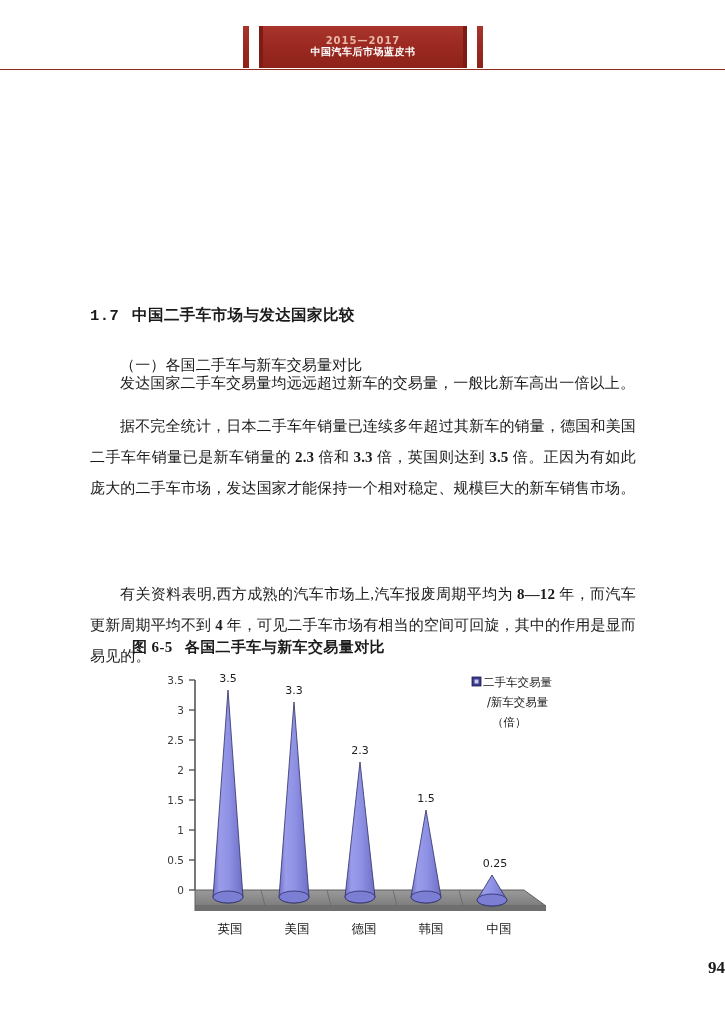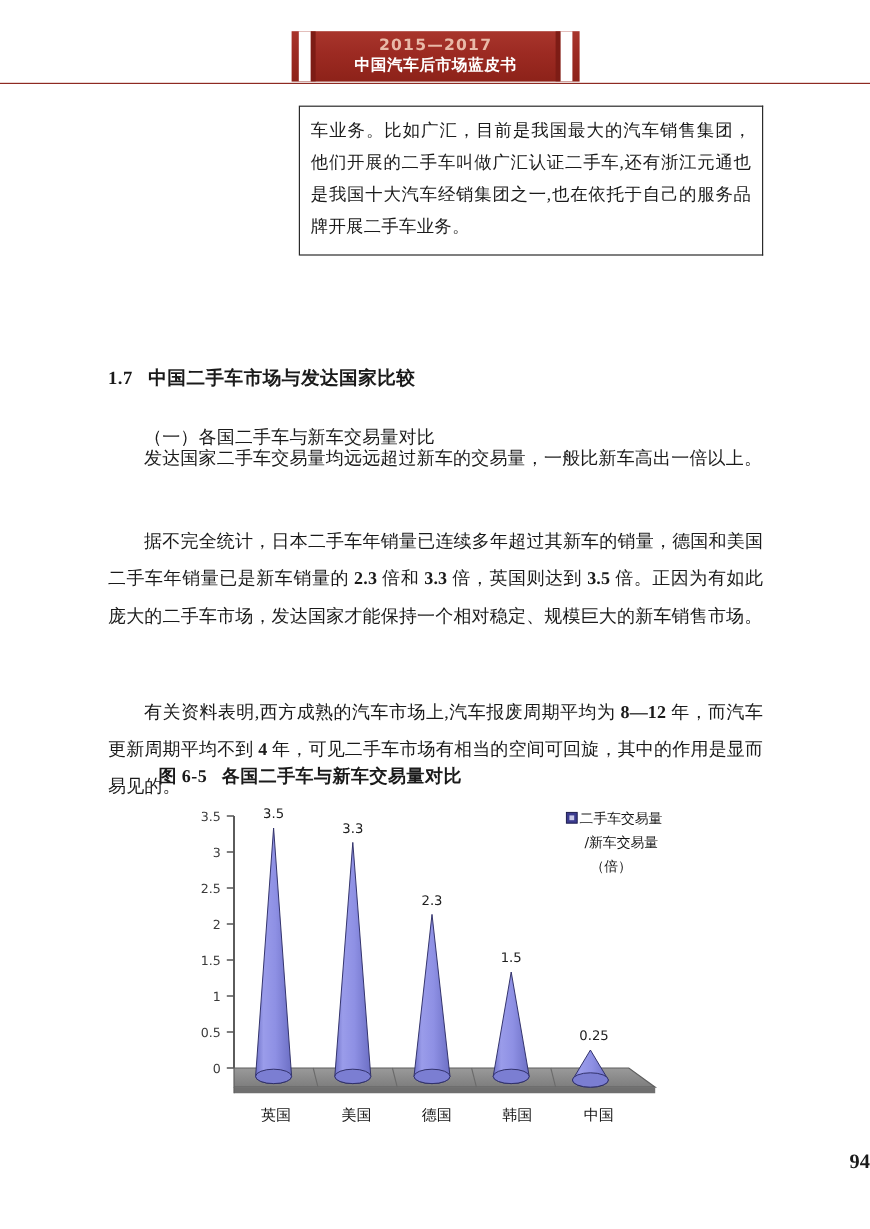--- a/index.html
+++ b/index.html
@@ -64,29 +64,29 @@
     left: 26px;
     right: 26px;
     top: 0;
     bottom: 0;
     display: flex;
     flex-direction: column;
     align-items: center;
     justify-content: center;
   }
   .banner-year {
-    font-size: 13px;
+    font-size: 10px;
     letter-spacing: 1px;
     color: #e9b9a8;
     font-weight: bold;
     line-height: 1.1;
     font-family: "DejaVu Sans", sans-serif;
   }
   .banner-title {
-    font-size: 13px;
+    font-size: 10px;
     font-weight: bold;
     color: #ffffff;
     letter-spacing: 0.5px;
     line-height: 1.25;
     white-space: nowrap;
     font-family: Liberation Sans, sans-serif;
   }
 
   
   .tbl {
@@ -112,35 +112,35 @@
 
   
   .sec-head {
     position: absolute;
     left: 90px;
     top: 305px;
     font-size: 15.5px;
     font-weight: bold;
     letter-spacing: 0.4px;
   }
-  .sec-head .num { margin-right: 13px; font-family: Liberation Serif, serif; margin-top: 16px; }
+  .sec-head .num { margin-right: 13px; font-family: Liberation Mono, monospace; margin-top: 16px; }
 
   .para {
     position: absolute;
     left: 90px;
     width: 546px;
     font-size: 15px;
     line-height: 2.07;
     text-align: justify;
     letter-spacing: 0.15px;
   }
   .ind2 { text-indent: 2em; }
   .p1 { top: 350px; }
   .p2 { top: 368px; }
-  .p3 { top: 437px; }
+  .p3 { top: 411px; }
   .p4 { top: 551px; margin-top: 28px; }
   .para b { font-family: "Liberation Serif", serif; font-weight: bold; }
 
   
   .fig-cap {
     position: absolute;
     left: 90px;
     top: 638px;
     font-size: 15px;
     font-weight: bold;
@@ -203,24 +203,20 @@
     <div class="bar-r"></div>
     <div class="banner-inner">
       <div class="banner-year">2015—2017</div>
       <div class="banner-title">中国汽车后市场蓝皮书</div>
     </div>
   </div>
 </div>
 
 <table class="tbl">
   <tbody>
-      <tr class="r1">
-    <td class="col-a"></td>
-    <td class="cell-b">车业务。比如广汇，目前是我国最大的汽车销售集团，他们开展的二手车叫做广汇认证二手车,还有浙江元通也是我国十大汽车经销集团之一,也在依托于自己的服务品牌开展二手车业务。</td>
-  </tr>
 </tbody>
   </table>
 
 <div class="sec-head">
   <span class="num">1.7</span><span>中国二手车市场与发达国家比较</span>
 </div>
 
 <div class="para p1 ind2">（一）各国二手车与新车交易量对比</div>
 
 <div class="para p2 ind2">发达国家二手车交易量均远远超过新车的交易量，一般比新车高出一倍以上。</div>

